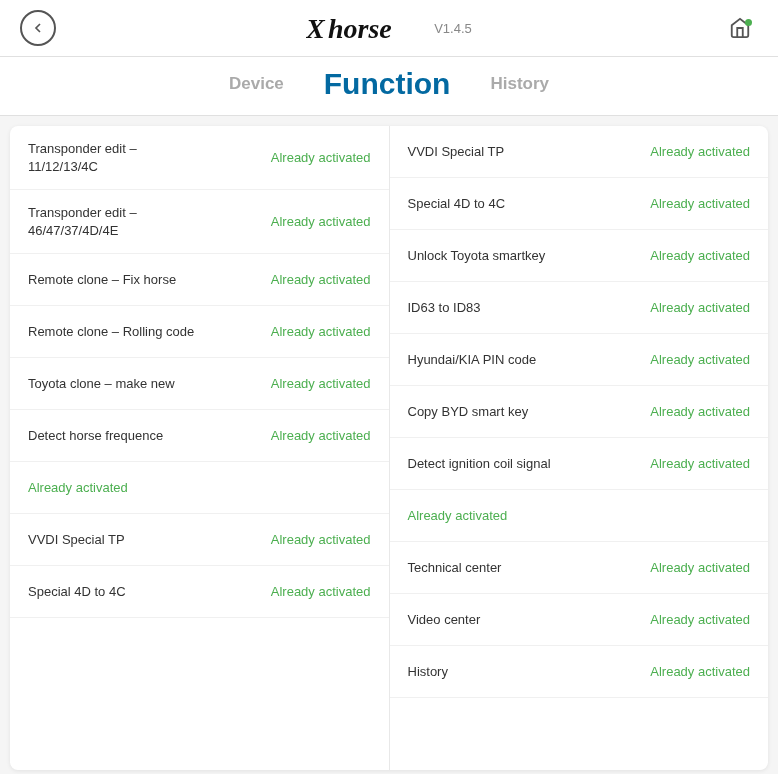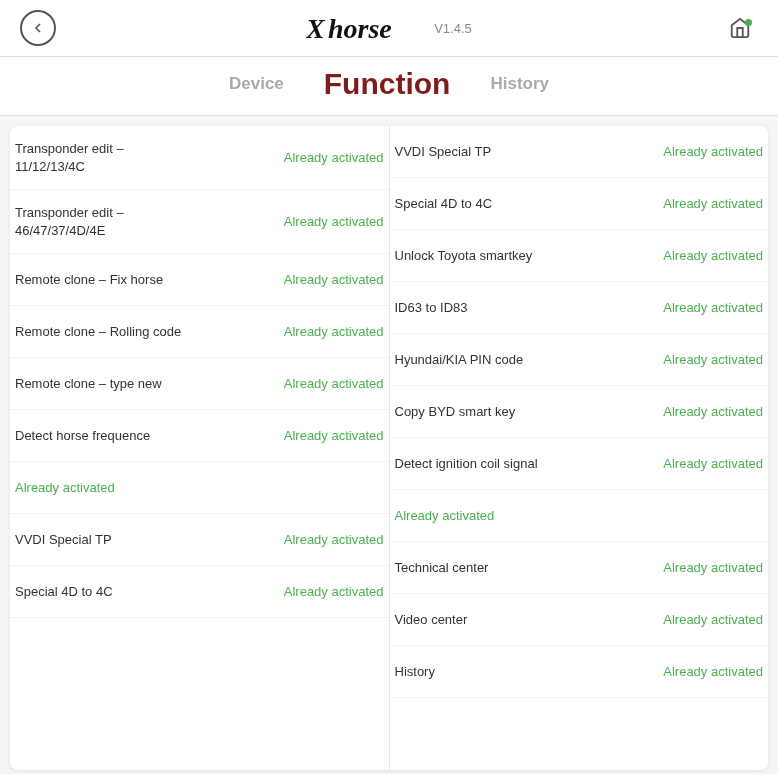--- a/index.html
+++ b/index.html
@@ -65,21 +65,21 @@
 
     .nav-tab {
       font-size: 17px;
       font-weight: 600;
       color: #aaa;
       cursor: pointer;
     }
 
     .nav-tab.active {
       font-size: 30px;
-      color: #7f1d1d;
+      color: #0369a1;
       font-weight: 800;
     }
 
     .content-area {
       display: flex;
       height: calc(774px - 130px);
       overflow-y: auto;
       background: #fff;
       margin: 10px;
       border-radius: 8px;
@@ -92,21 +92,21 @@
     }
 
     .col:first-child {
       border-right: 1px solid #e8e8e8;
     }
 
     .feature-row {
       display: flex;
       align-items: center;
       justify-content: space-between;
-      padding: 14px 5px;
+      padding: 14px 18px;
       border-bottom: 1px solid #f0f0f0;
       min-height: 52px;
     }
 
     .feature-name {
       font-size: 13px;
       color: #333;
       max-width: 170px;
       line-height: 1.35;
     }
@@ -170,21 +170,21 @@
   </div>
       <div class="feature-row">
     <span class="feature-name">Remote clone – Fix horse</span>
     <span class="feature-status">Already activated</span>
   </div>
       <div class="feature-row">
     <span class="feature-name">Remote clone – Rolling code</span>
     <span class="feature-status">Already activated</span>
   </div>
       <div class="feature-row">
-    <span class="feature-name">Remote clone – type new</span>
+    <span class="feature-name">Toyota clone – make new</span>
     <span class="feature-status">Already activated</span>
   </div>
       <div class="feature-row">
     <span class="feature-name">Detect horse frequence</span>
     <span class="feature-status">Already activated</span>
   </div>
       <div class="feature-row">
     <span class="feature-status">Already activated</span>
   </div>
       <div class="feature-row">

